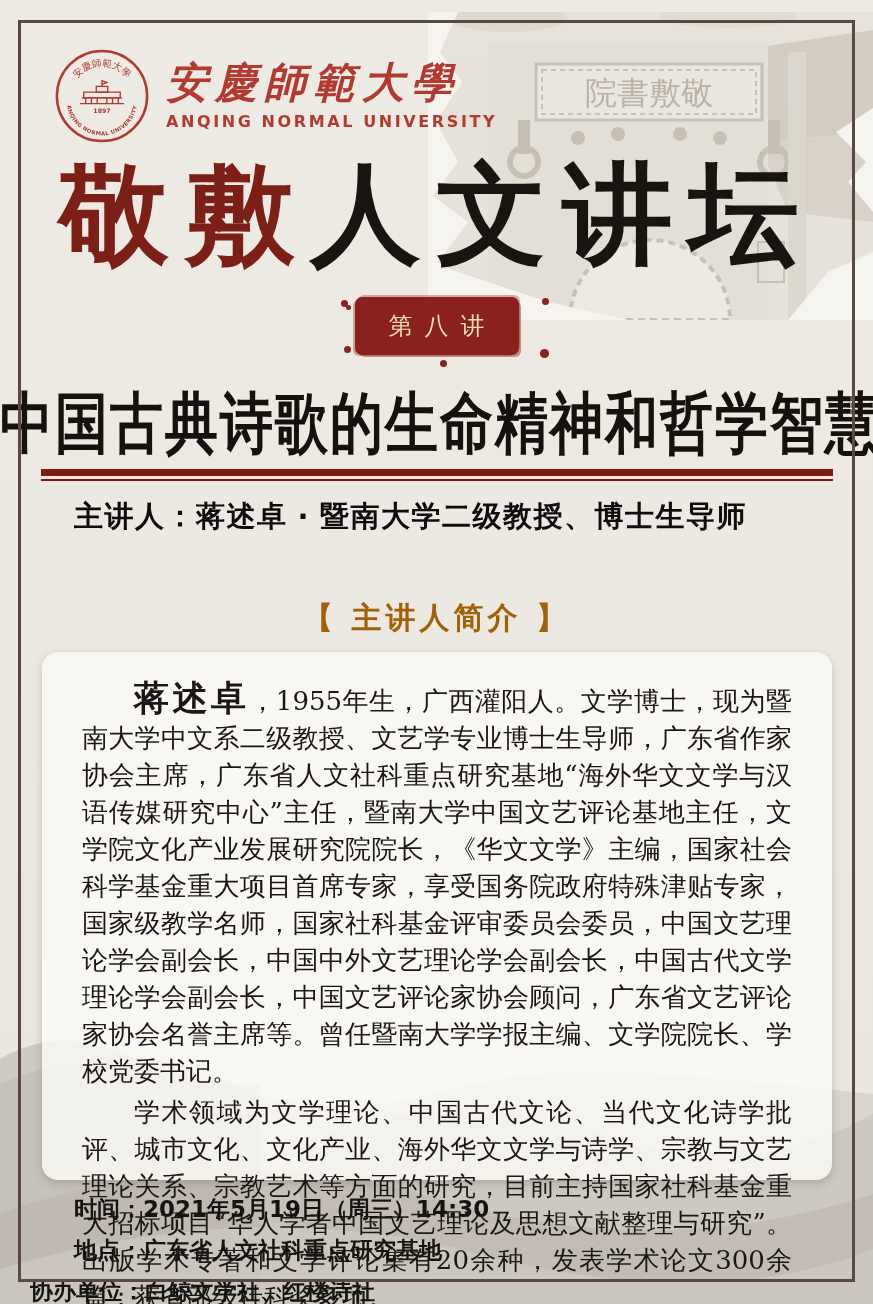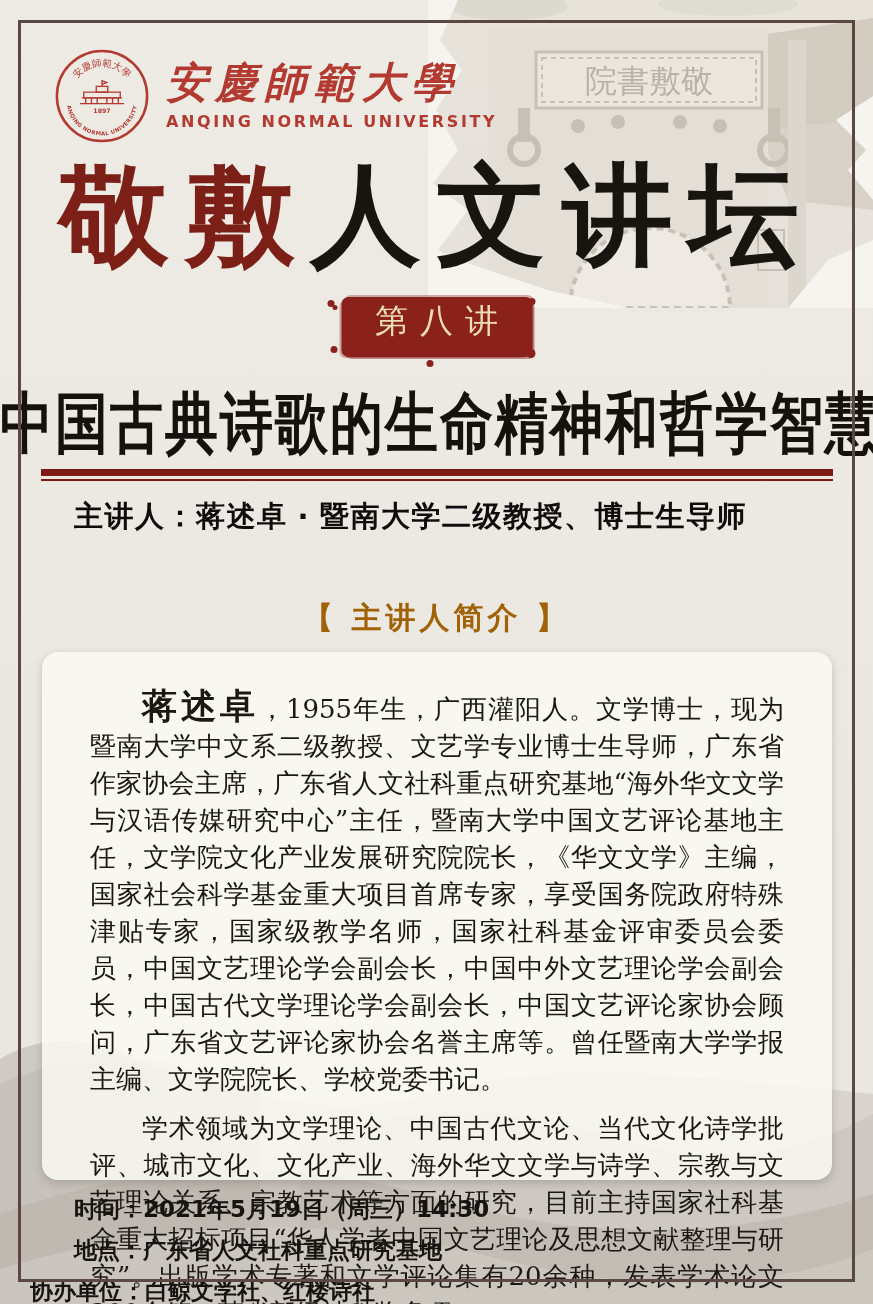--- a/index.html
+++ b/index.html
@@ -7,41 +7,41 @@
     width:873px;height:1304px;position:relative;overflow:hidden;
     background:#ece9e3;
     background-image:linear-gradient(180deg,#eeebe5 0%,#ece9e3 40%,#e9e6df 100%);
     font-family:"DejaVu Sans",sans-serif;
   }
   
   .frame{position:absolute;left:18px;top:20px;right:18px;bottom:22px;
     border:3px solid #5b4843;z-index:6;pointer-events:none;}
 
   
-  .photo-wrap{position:absolute;top:0;right:0;width:445px;height:308px;z-index:1;}
+  .photo-wrap{position:absolute;top:12px;right:0;width:445px;height:308px;z-index:1;}
 
   
   .header-logo{position:absolute;left:54px;top:48px;display:flex;align-items:center;gap:16px;z-index:3;}
   .seal{width:96px;height:96px;flex:0 0 auto;}
   .uni-names{display:flex;flex-direction:column;}
   .uni-name{font-family:"DejaVu Serif",serif;font-style:italic;font-weight:bold;
     font-size:42px;color:#b23a30;letter-spacing:7px;line-height:1.05;}
   .uni-en{font-size:16px;color:#b23a30;font-weight:bold;letter-spacing:2.6px;margin-top:6px;}
 
   
   .main-title{position:absolute;top:152px;left:0;width:100%;text-align:center;z-index:2;
-    font-family:Liberation Sans, sans-serif;font-weight:bold;font-size:110px;line-height:1.15;
+    font-family:Liberation Serif, serif;font-weight:bold;font-size:110px;line-height:1.15;
     letter-spacing:16px;white-space:nowrap;}
   .main-title .accent{color:#7c1f16;}
   .main-title .rest{color:#181410;}
 
   
   .stamp{position:absolute;top:297px;left:50%;transform:translateX(-50%);z-index:2;
     background:#8b211b;color:#eedcb5;font-family:"DejaVu Serif",serif;
-    font-size:33px;letter-spacing:12px;padding:2px 22px 13px 34px;border-radius:7px;
+    font-size:24px;letter-spacing:12px;padding:13px 22px 13px 34px;border-radius:7px;
     box-shadow:3px 3px 0 -1px rgba(139,33,27,.45),-3px 2px 0 -1px rgba(139,33,27,.35),2px -3px 0 -1px rgba(139,33,27,.35);}
   .stamp::after{content:"";position:absolute;left:-9px;top:8px;width:5px;height:5px;border-radius:50%;
     background:#8b211b;box-shadow:196px 46px 0 2px #8b211b,-1px 42px 0 1px #8b211b,
     197px -6px 0 1px #8b211b,95px 56px 0 1px #8b211b,-4px -4px 0 1px #8b211b;}
 
   
   .lecture-title{position:absolute;top:380px;left:0;width:100%;text-align:center;z-index:2;
     font-family:"DejaVu Serif",serif;font-weight:bold;font-size:53px;color:#15110d;
     letter-spacing:2px;transform:scaleY(1.25);transform-origin:top center;white-space:nowrap;}
 
@@ -59,21 +59,21 @@
 
   
   .intro-header{position:absolute;top:598px;left:0;width:100%;text-align:center;z-index:2;
     color:#a16207;font-size:30px;font-weight:bold;letter-spacing:4px;}
 
   
   .bio-box{position:absolute;left:42px;top:652px;width:790px;height:528px;z-index:2;
     background:rgba(250,249,244,.85);border-radius:16px;box-sizing:border-box;
     box-shadow:0 3px 9px rgba(90,80,70,.28);padding:24px 36px;
     font-family:"DejaVu Serif",serif;color:#1b1813;font-size:26px;line-height:37px;text-align:justify;}
-  .bio-box p{margin:12px;}
+  .bio-box p{margin:4px;}
   .bio-name{font-weight:bold;font-size:35px;font-family:"DejaVu Sans",sans-serif;
     margin-left:52px;letter-spacing:3px;}
   .bio-p2{text-indent:2em;}
 
   
   .bottom-info{position:absolute;top:1189px;left:0;width:100%;z-index:4;display:flex;
     font-weight:bold;font-size:23px;color:#161310;line-height:41px;white-space:nowrap;flex-direction:column;}
   .col-left{margin-left:74px;width:385px;}
   .col-right{margin-left:30px;}
 

